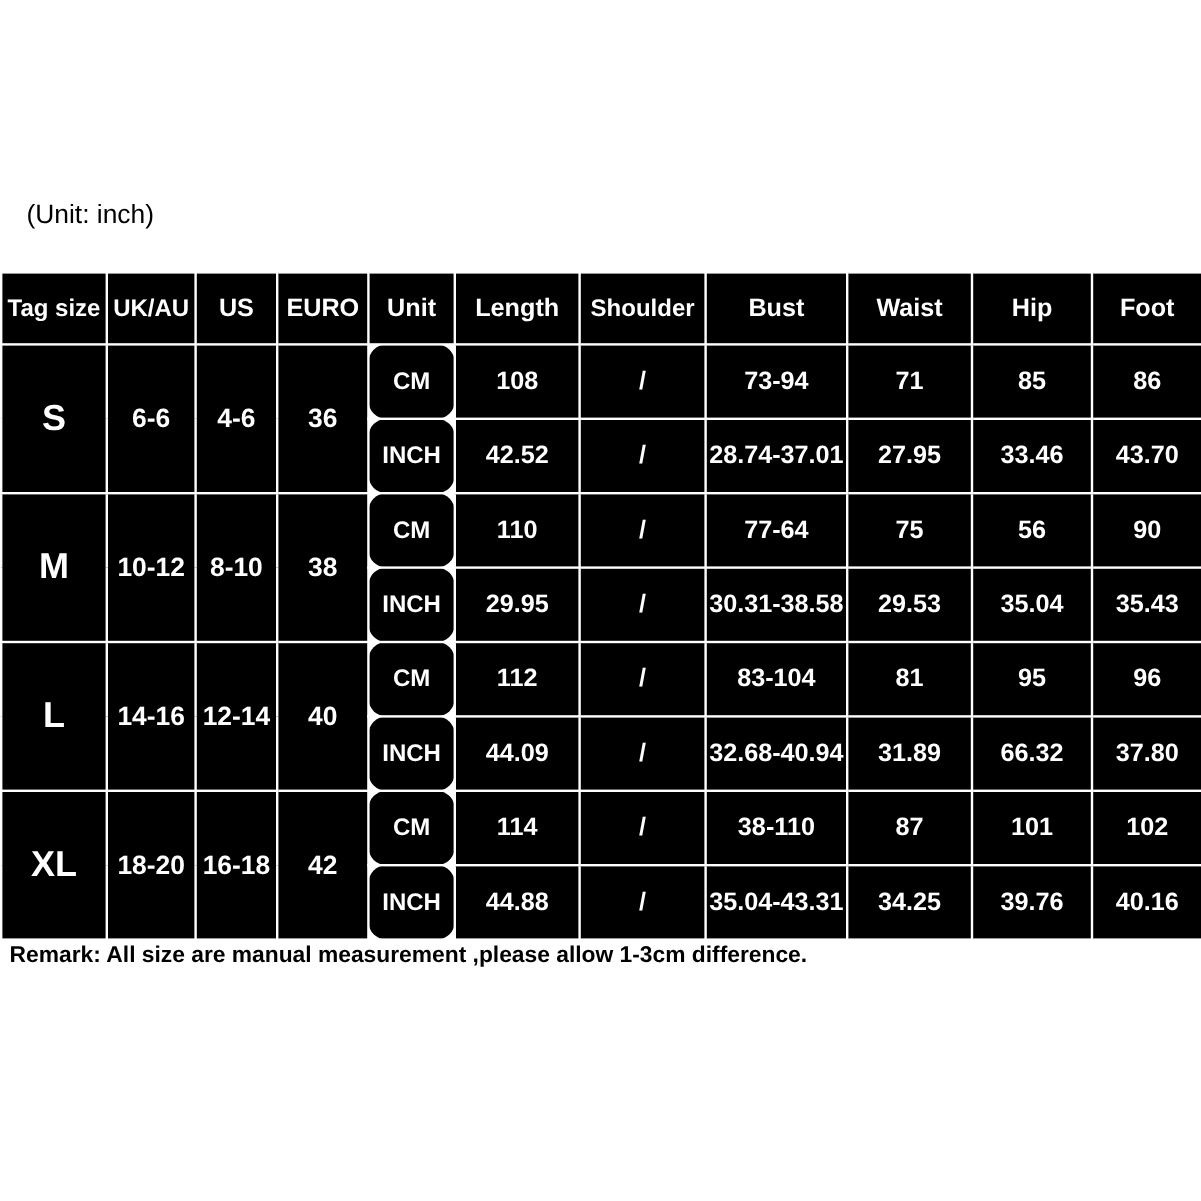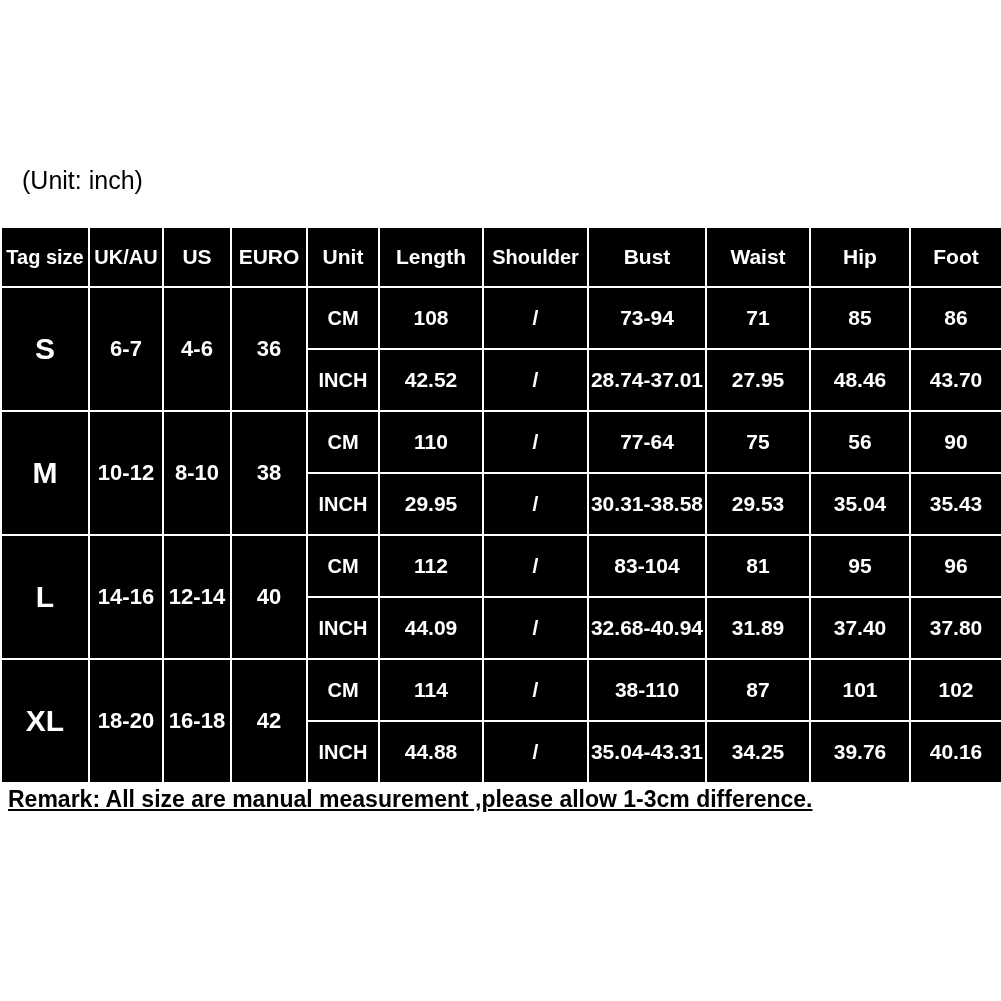--- a/index.html
+++ b/index.html
@@ -29,21 +29,21 @@
     display: flex;
     align-items: baseline;
   }
   .title-main {
     font-size: 35px;
     font-weight: bold;
     letter-spacing: 0px;
     line-height: 1;
   }
   .title-unit {
-    font-size: 25px;
+    font-size: 22px;
     font-weight: normal;
     margin-left: 14px;
     line-height: 1;
   }
   .table-wrap {
     position: absolute;
     left: 0px;
     top: 226px;
     width: 1000px;
   }
@@ -73,31 +73,31 @@
     font-size: 21px;
   }
   td.tag-cell {
     font-size: 30px;
   }
   td.sub-cell {
     font-size: 22px;
   }
   td.unit-cell {
     font-size: 20px;
+    border-radius: 15px;
   }
   td.slash {
     font-size: 21px;
   }
   .remark {
     position: absolute;
     left: 8px;
     top: 786px;
-    font-size: 23px;
+    font-size: 19px;
     font-weight: bold;
-    text-decoration: underline;
   }
   
   col.c-tag    { width: 88px; }
   col.c-ukau   { width: 74px; }
   col.c-us     { width: 68px; }
   col.c-euro   { width: 76px; }
   col.c-unit   { width: 72px; }
   col.c-length { width: 104px; }
   col.c-shoulder { width: 105px; }
   col.c-bust   { width: 118px; }
@@ -141,38 +141,38 @@
           <th>Bust</th>
           <th>Waist</th>
           <th>Hip</th>
           <th>Foot</th>
         </tr>
       </thead>
       <tbody>
 
         <tr>
           <td class="tag-cell" rowspan="2">S</td>
-          <td class="sub-cell" rowspan="2">6-7</td>
+          <td class="sub-cell" rowspan="2">6-6</td>
           <td class="sub-cell" rowspan="2">4-6</td>
           <td class="sub-cell" rowspan="2">36</td>
           <td class="unit-cell">CM</td>
           <td>108</td>
           <td class="slash">/</td>
           <td>73-94</td>
           <td>71</td>
           <td>85</td>
           <td>86</td>
         </tr>
         <tr>
           <td class="unit-cell">INCH</td>
           <td>42.52</td>
           <td class="slash">/</td>
           <td>28.74-37.01</td>
           <td>27.95</td>
-          <td>48.46</td>
+          <td>33.46</td>
           <td>43.70</td>
         </tr>
 
         <tr>
           <td class="tag-cell" rowspan="2">M</td>
           <td class="sub-cell" rowspan="2">10-12</td>
           <td class="sub-cell" rowspan="2">8-10</td>
           <td class="sub-cell" rowspan="2">38</td>
           <td class="unit-cell">CM</td>
           <td>110</td>
@@ -204,21 +204,21 @@
           <td>81</td>
           <td>95</td>
           <td>96</td>
         </tr>
         <tr>
           <td class="unit-cell">INCH</td>
           <td>44.09</td>
           <td class="slash">/</td>
           <td>32.68-40.94</td>
           <td>31.89</td>
-          <td>37.40</td>
+          <td>66.32</td>
           <td>37.80</td>
         </tr>
 
         <tr>
           <td class="tag-cell" rowspan="2">XL</td>
           <td class="sub-cell" rowspan="2">18-20</td>
           <td class="sub-cell" rowspan="2">16-18</td>
           <td class="sub-cell" rowspan="2">42</td>
           <td class="unit-cell">CM</td>
           <td>114</td>

